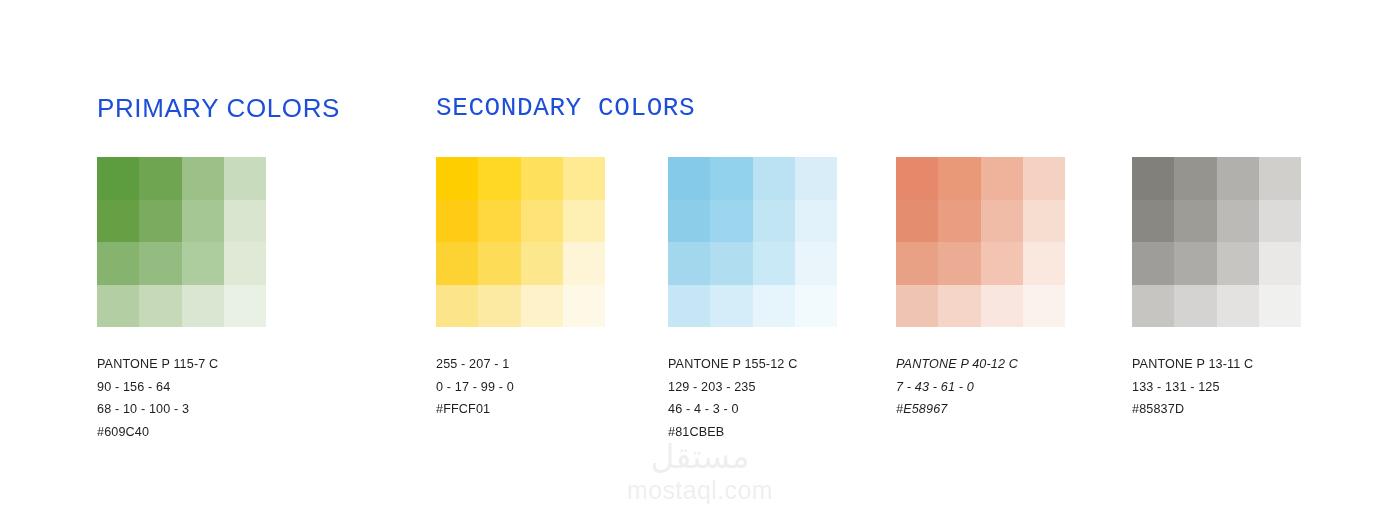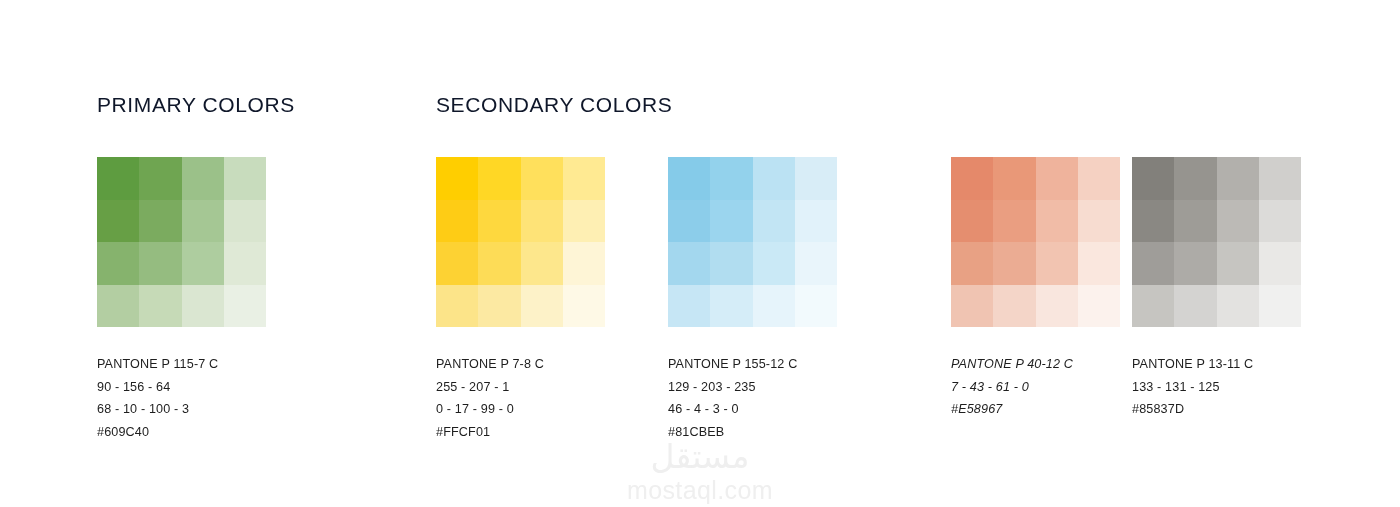--- a/index.html
+++ b/index.html
@@ -13,28 +13,28 @@
     font-family: "Liberation Sans", sans-serif;
     position: relative;
     overflow: hidden;
     -webkit-font-smoothing: antialiased;
   }
 
   
   .heading {
     position: absolute;
     top: 93px;
-    font-size: 21px;
+    font-size: 26px;
     font-weight: 400;
     letter-spacing: 0.6px;
-    color: #0f172a;
+    color: #1d4ed8;
     white-space: nowrap;
   }
   #heading-primary   { left: 97px; }
-  #heading-secondary { left: 436px; }
+  #heading-secondary { left: 436px; font-family: Liberation Mono, monospace; }
 
   
   .palette {
     position: absolute;
     top: 157px;
     width: 169px;
   }
 
   .swatch-grid {
     width: 169px;
@@ -137,21 +137,20 @@
         <div class="swatch-cell" title="#FDD233" style="background: rgb(253, 210, 51);"></div>
         <div class="swatch-cell" title="#FDDC57" style="background: rgb(253, 220, 87);"></div>
         <div class="swatch-cell" title="#FDE78C" style="background: rgb(253, 231, 140);"></div>
         <div class="swatch-cell" title="#FEF5D6" style="background: rgb(254, 245, 214);"></div>
         <div class="swatch-cell" title="#FCE489" style="background: rgb(252, 228, 137);"></div>
         <div class="swatch-cell" title="#FCE9A2" style="background: rgb(252, 233, 162);"></div>
         <div class="swatch-cell" title="#FDF2C8" style="background: rgb(253, 242, 200);"></div>
         <div class="swatch-cell" title="#FEF9E6" style="background: rgb(254, 249, 230);"></div>
       </div>
       <div class="info">
-        <div class="info-line">PANTONE P 7-8 C</div>
         <div class="info-line">255 - 207 - 1</div>
         <div class="info-line">0 - 17 - 99 - 0</div>
         <div class="info-line">#FFCF01</div>
       </div>
     </div>
     <div class="palette" style="left: 668px;">
       <div class="swatch-grid">
         <div class="swatch-cell" title="#85CBE9" style="background: rgb(133, 203, 233);"></div>
         <div class="swatch-cell" title="#93D2EC" style="background: rgb(147, 210, 236);"></div>
         <div class="swatch-cell" title="#BBE2F3" style="background: rgb(187, 226, 243);"></div>
@@ -169,21 +168,21 @@
         <div class="swatch-cell" title="#E6F4FB" style="background: rgb(230, 244, 251);"></div>
         <div class="swatch-cell" title="#F2FAFD" style="background: rgb(242, 250, 253);"></div>
       </div>
       <div class="info">
         <div class="info-line">PANTONE P 155-12 C</div>
         <div class="info-line">129 - 203 - 235</div>
         <div class="info-line">46 - 4 - 3 - 0</div>
         <div class="info-line">#81CBEB</div>
       </div>
     </div>
-    <div class="palette" style="left: 951px; font-style: italic;">
+    <div class="palette" style="left: 896px; font-style: italic;">
       <div class="swatch-grid">
         <div class="swatch-cell" title="#E5896A" style="background: rgb(229, 137, 106);"></div>
         <div class="swatch-cell" title="#E99878" style="background: rgb(233, 152, 120);"></div>
         <div class="swatch-cell" title="#EFB39C" style="background: rgb(239, 179, 156);"></div>
         <div class="swatch-cell" title="#F5D1C2" style="background: rgb(245, 209, 194);"></div>
         <div class="swatch-cell" title="#E58E6F" style="background: rgb(229, 142, 111);"></div>
         <div class="swatch-cell" title="#EA9E81" style="background: rgb(234, 158, 129);"></div>
         <div class="swatch-cell" title="#F1BCA7" style="background: rgb(241, 188, 167);"></div>
         <div class="swatch-cell" title="#F7DCD0" style="background: rgb(247, 220, 208);"></div>
         <div class="swatch-cell" title="#E8A184" style="background: rgb(232, 161, 132);"></div>

